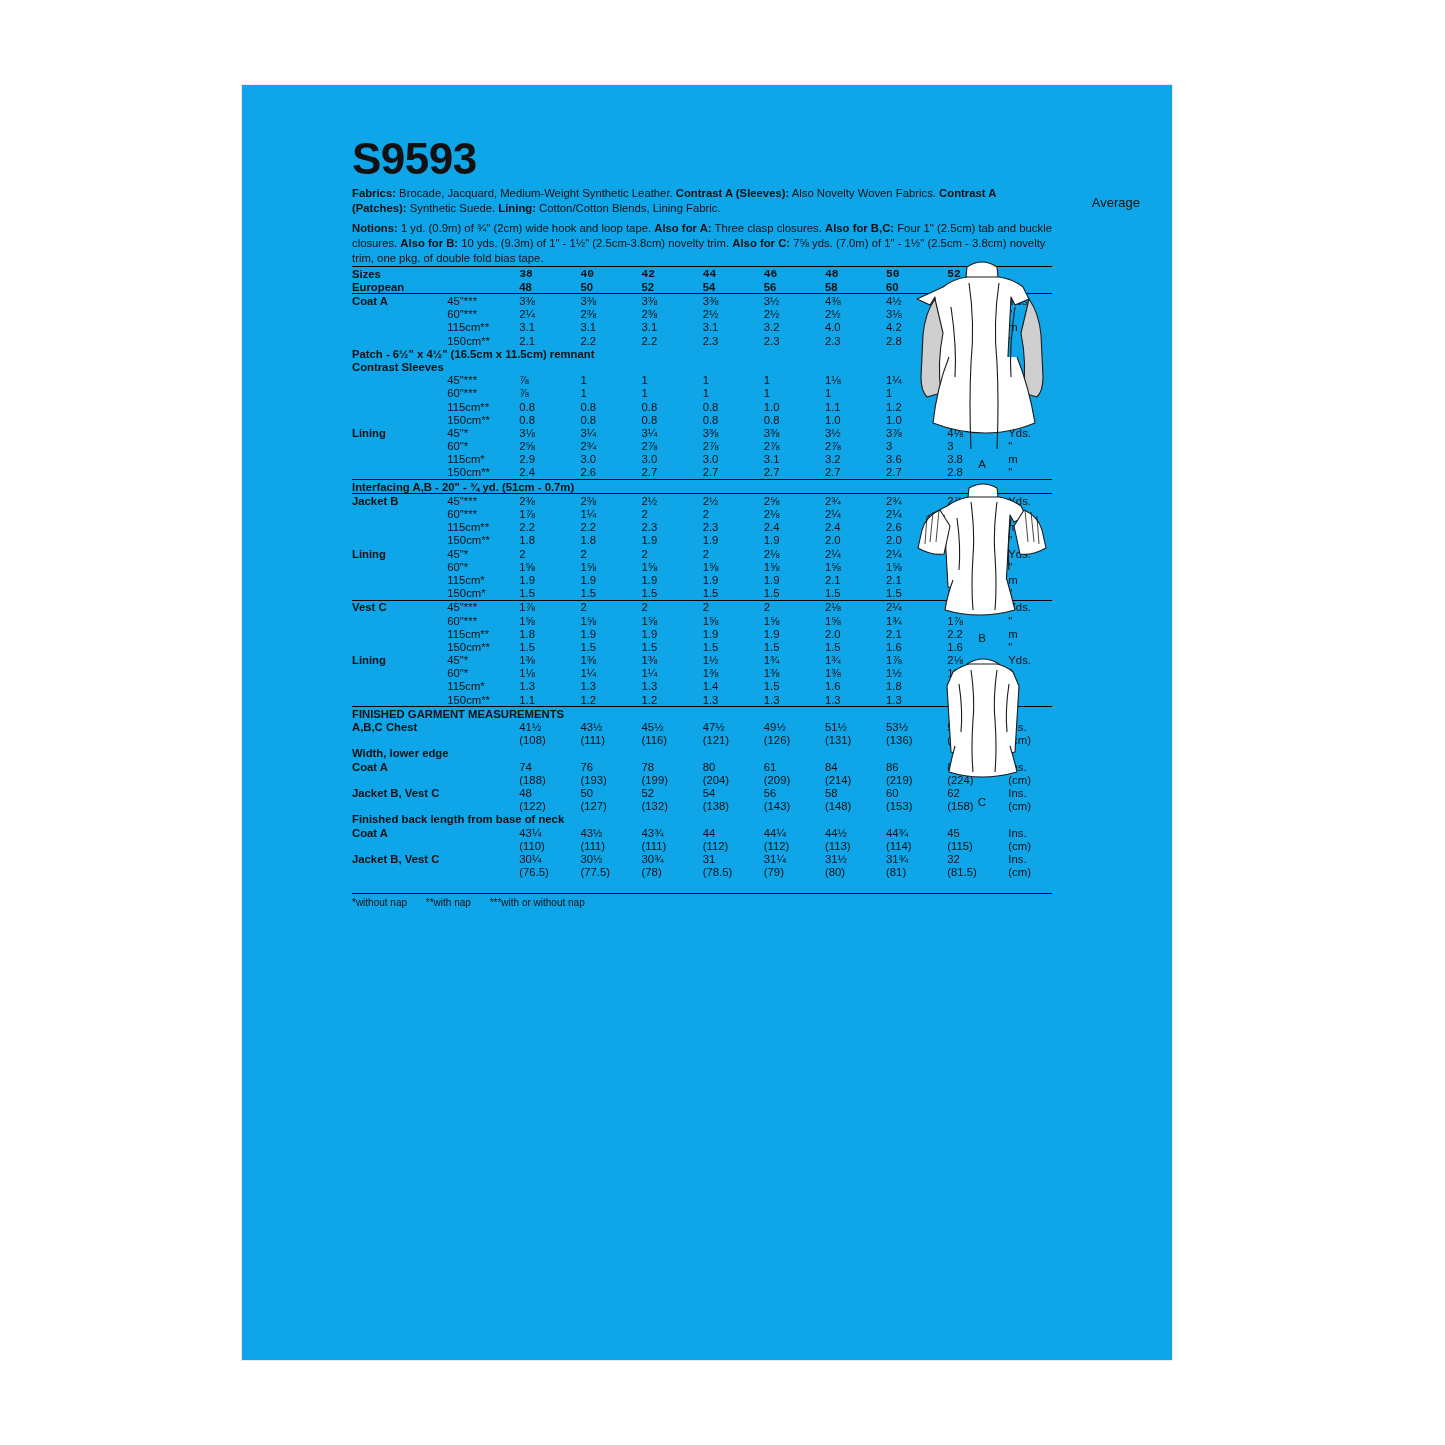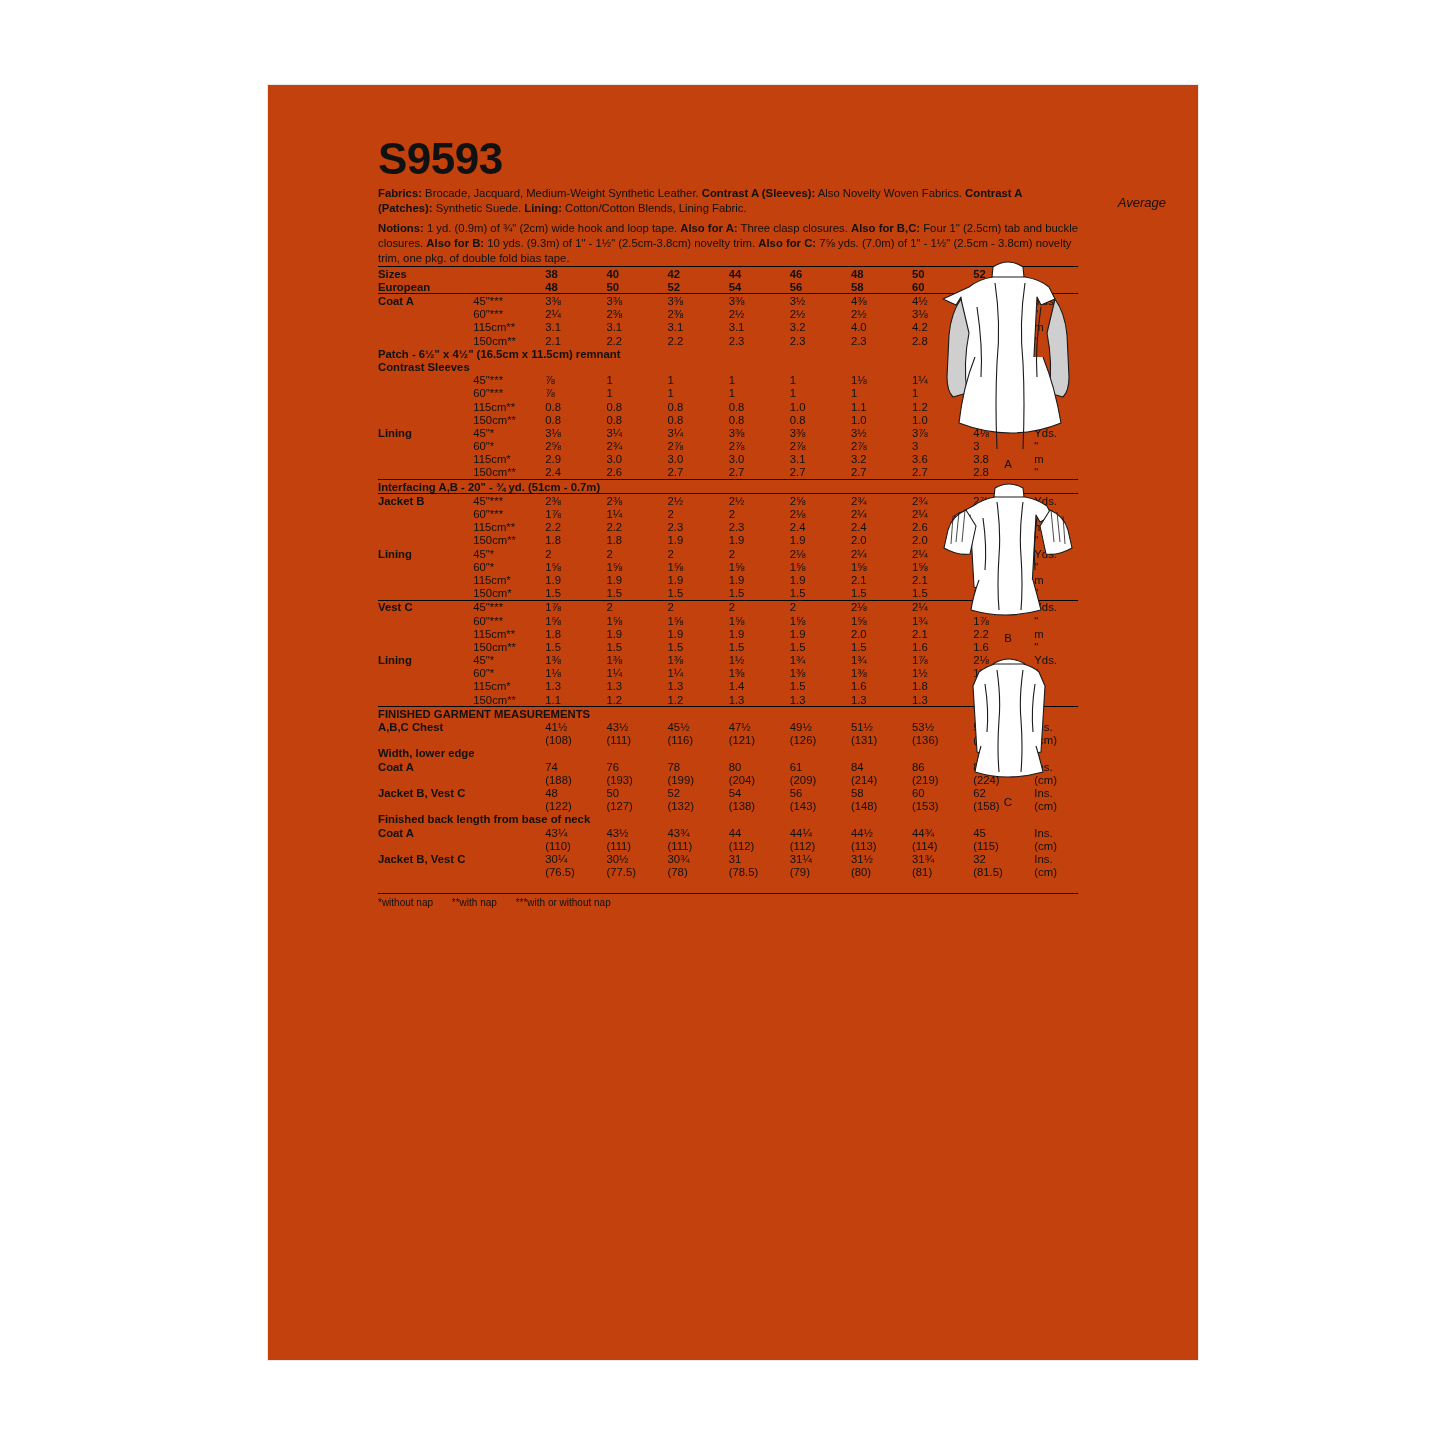--- a/index.html
+++ b/index.html
@@ -1,28 +1,28 @@
 <!DOCTYPE html>
 <html><head>
 <meta charset="utf-8">
 <style>
   html,body{margin:0;padding:0;background:#ffffff;}
   body{width:1445px;height:1445px;font-family:"Liberation Sans",sans-serif;color:#111;}
-  .page{position:absolute;left:268px;top:85px;width:930px;height:1275px;background:#c2410c;box-shadow:0 0 0 1px #e9e9e9;}
+  .page{position:absolute;left:242px;top:85px;width:930px;height:1275px;background:#0ea5e9;box-shadow:0 0 0 1px #e9e9e9;}
   .inner{position:absolute;left:110px;top:40px;width:700px;}
   .pattern-no{font-size:44px;font-weight:bold;letter-spacing:-0.5px;line-height:1;margin:0;padding-top:12px;}
-  .avg{position:absolute;right:-88px;top:70px;font-size:13px;font-style:italic;color:#111;}
+  .avg{position:absolute;right:-88px;top:70px;font-size:13px;color:#111;}
   .title{font-size:11px;font-weight:bold;margin-top:22px;letter-spacing:0.1px;}
   .para{font-size:11.3px;line-height:1.33;margin-top:5px;text-align:left;}
   .para b{font-weight:bold;}
   table.spec{width:100%;border-collapse:collapse;font-size:11.3px;margin-top:0;}
   table.spec td{padding:0.6px 0;vertical-align:top;white-space:nowrap;}
   .c-lbl{width:72px;font-weight:bold;}
   .c-w{width:66px;}
-  .c-v{width:56px;}
+  .c-v{width:56px;font-family:Liberation Mono, monospace;}
   .c-u{width:40px;}
   .sec-top td{border-top:1px solid #000;padding-top:3px;}
   .sec-top-thick td{border-top:1.6px solid #000;padding-top:3px;}
   .pad-top td{padding-top:5px;}
   .bold{font-weight:bold;}
   .fgm{font-size:11.3px;font-weight:bold;margin-left:16px;}
   .footnote{font-size:10px;margin-top:6px;padding-top:3px;border-top:1px solid #000;}
   .footnote span{margin-right:16px;}
   .figs{position:absolute;right:-10px;top:122px;width:160px;}
   .fig{position:relative;margin-bottom:6px;text-align:center;}

